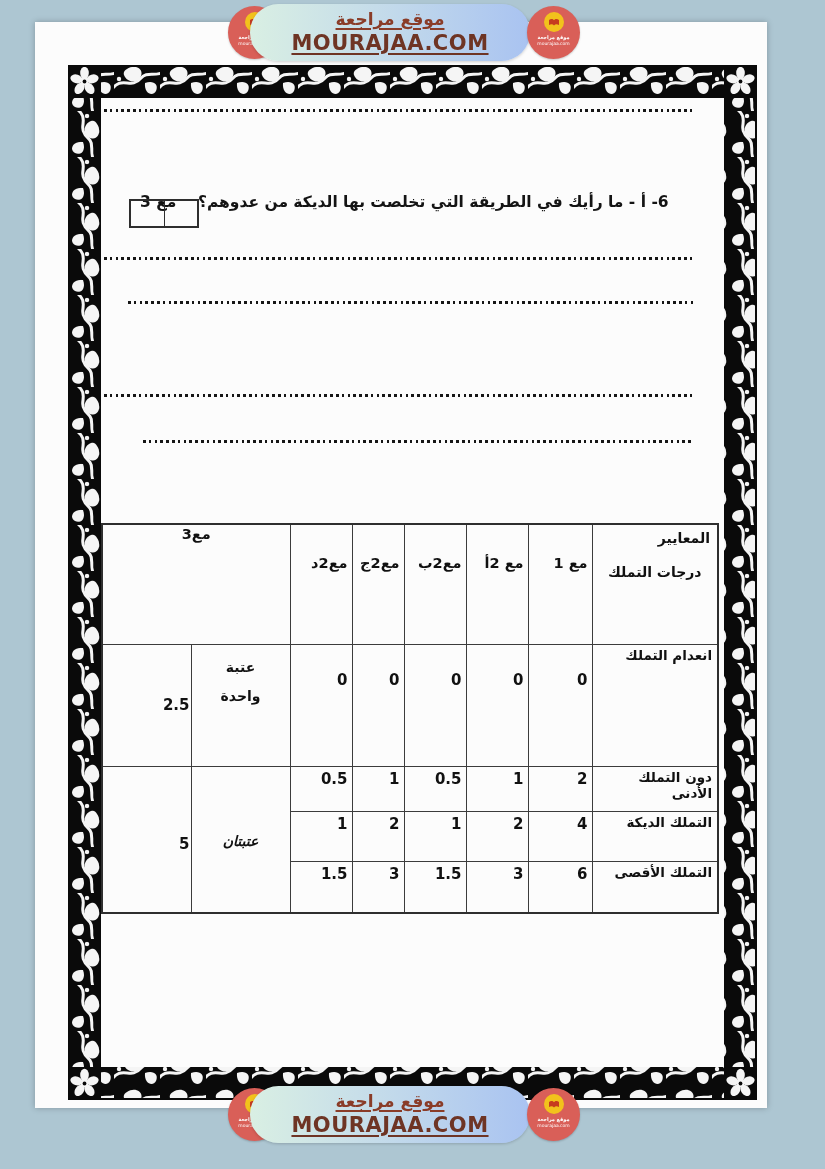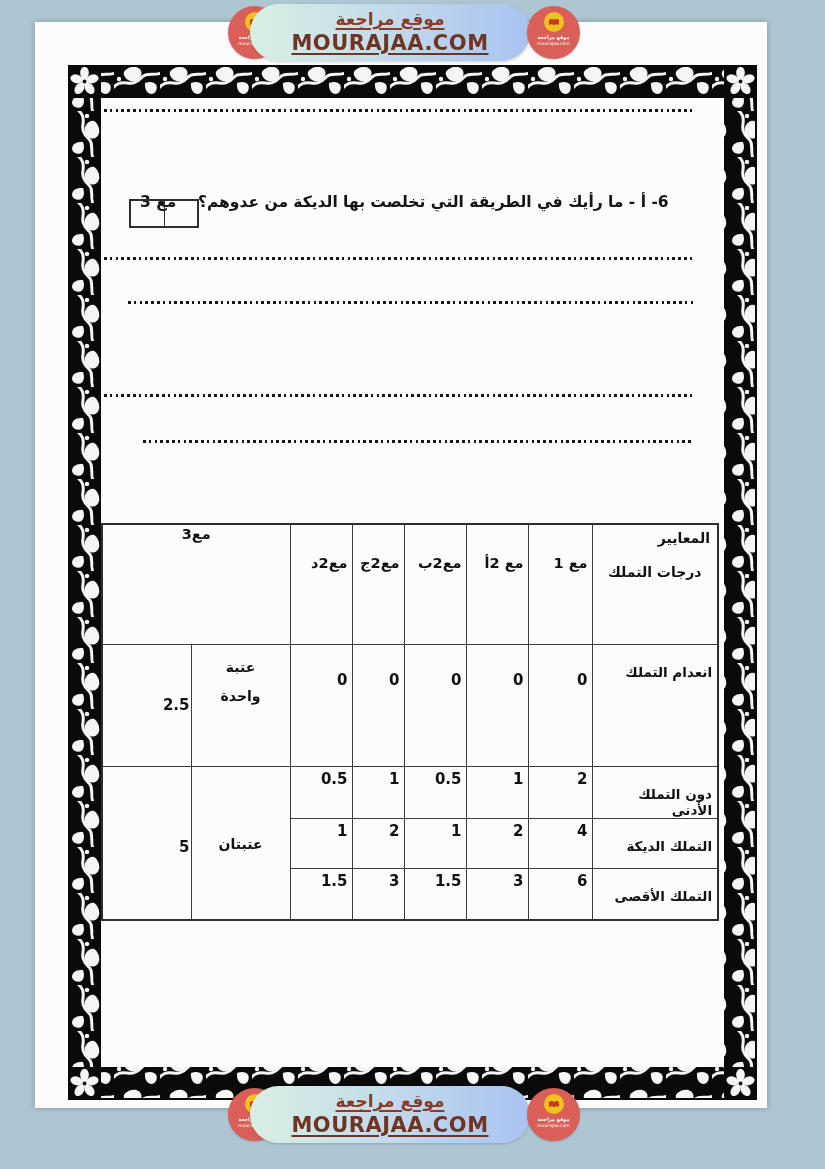--- a/index.html
+++ b/index.html
@@ -85,25 +85,25 @@
     direction:rtl;border-collapse:collapse;table-layout:fixed;
     font-weight:bold;color:#111;
     border:2px solid #2f2f2f;
   }
   table.rubric td{border:1px solid #3c3c3c;overflow:hidden;}
   td.c-label{vertical-align:top;}
   .crit{text-align:right;padding:4px 6px 0 0;font-size:14px;}
   .deg{text-align:center;margin-top:18px;font-size:14px;}
   td.c-col{vertical-align:top;padding:30px 4px 0 0;text-align:right;font-size:14.5px;}
   td.c-m3{vertical-align:top;text-align:center;font-size:14.5px;}
-  td.c-rowlabel{vertical-align:top;text-align:right;padding:19px 5px 0 2px;font-size:13.5px;}
+  td.c-rowlabel{vertical-align:top;text-align:right;padding:2px 5px 0 2px;font-size:13.5px;}
   td.c-num{vertical-align:top;text-align:right;padding:3px 4px 0 0;font-size:15px;}
   tr.r-zero td.c-num{padding-top:26px;}
   td.c-th{vertical-align:top;text-align:center;font-size:14px;padding:8px 18px 0 18px;line-height:2.1;}
-  td.c-th.mid{vertical-align:middle;padding-top:4px;}
+  td.c-th.mid{vertical-align:middle;padding-top:4px;font-style:italic;}
   td.c-score{vertical-align:middle;text-align:right;font-size:15px;}
   td.c-score.mid{padding-top:10px;}
 </style>
 </head>
 <body>
 
 <div class="page">
 
   <div class="paper"></div>
 

